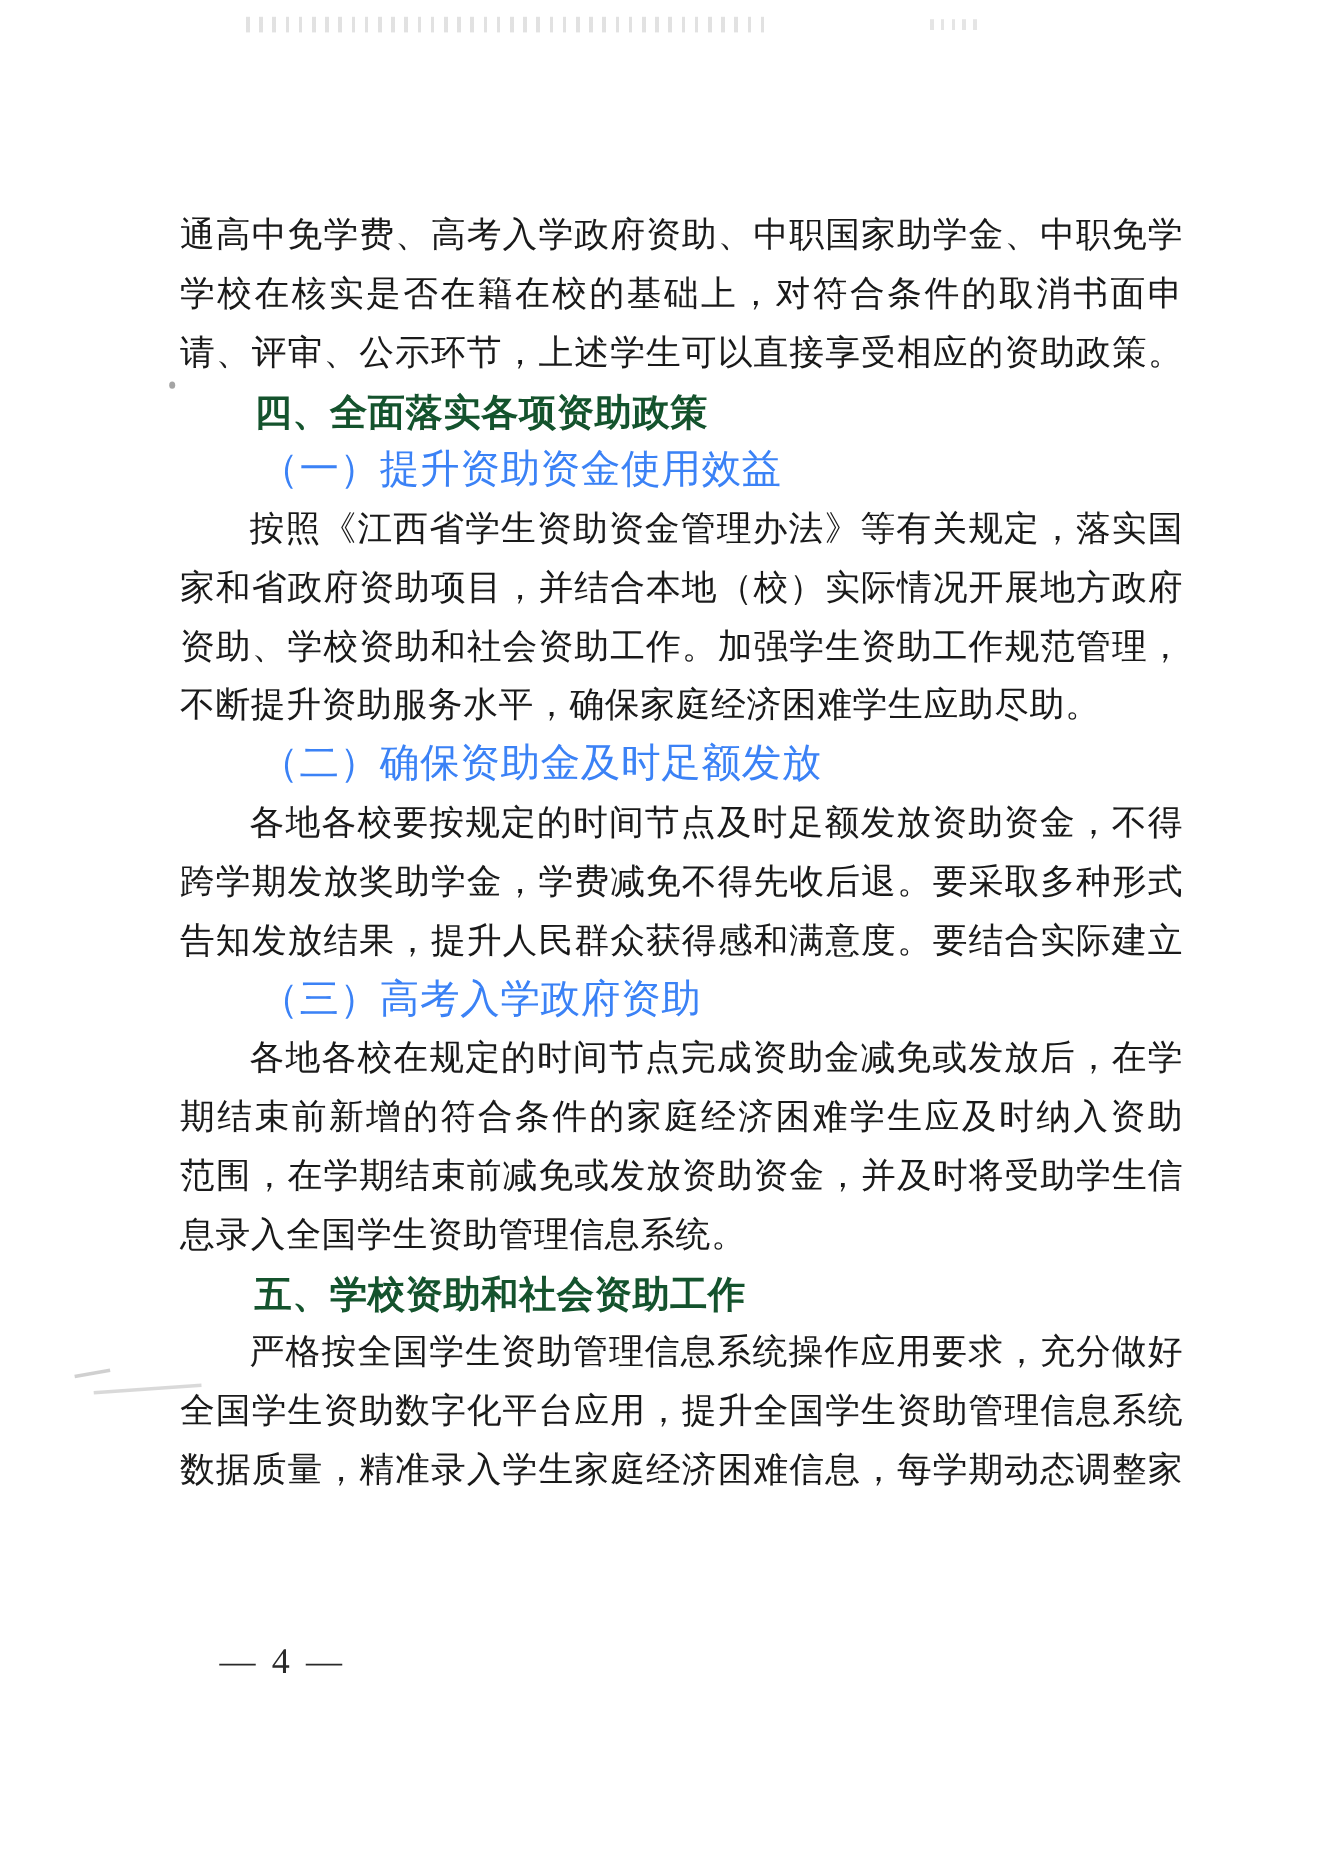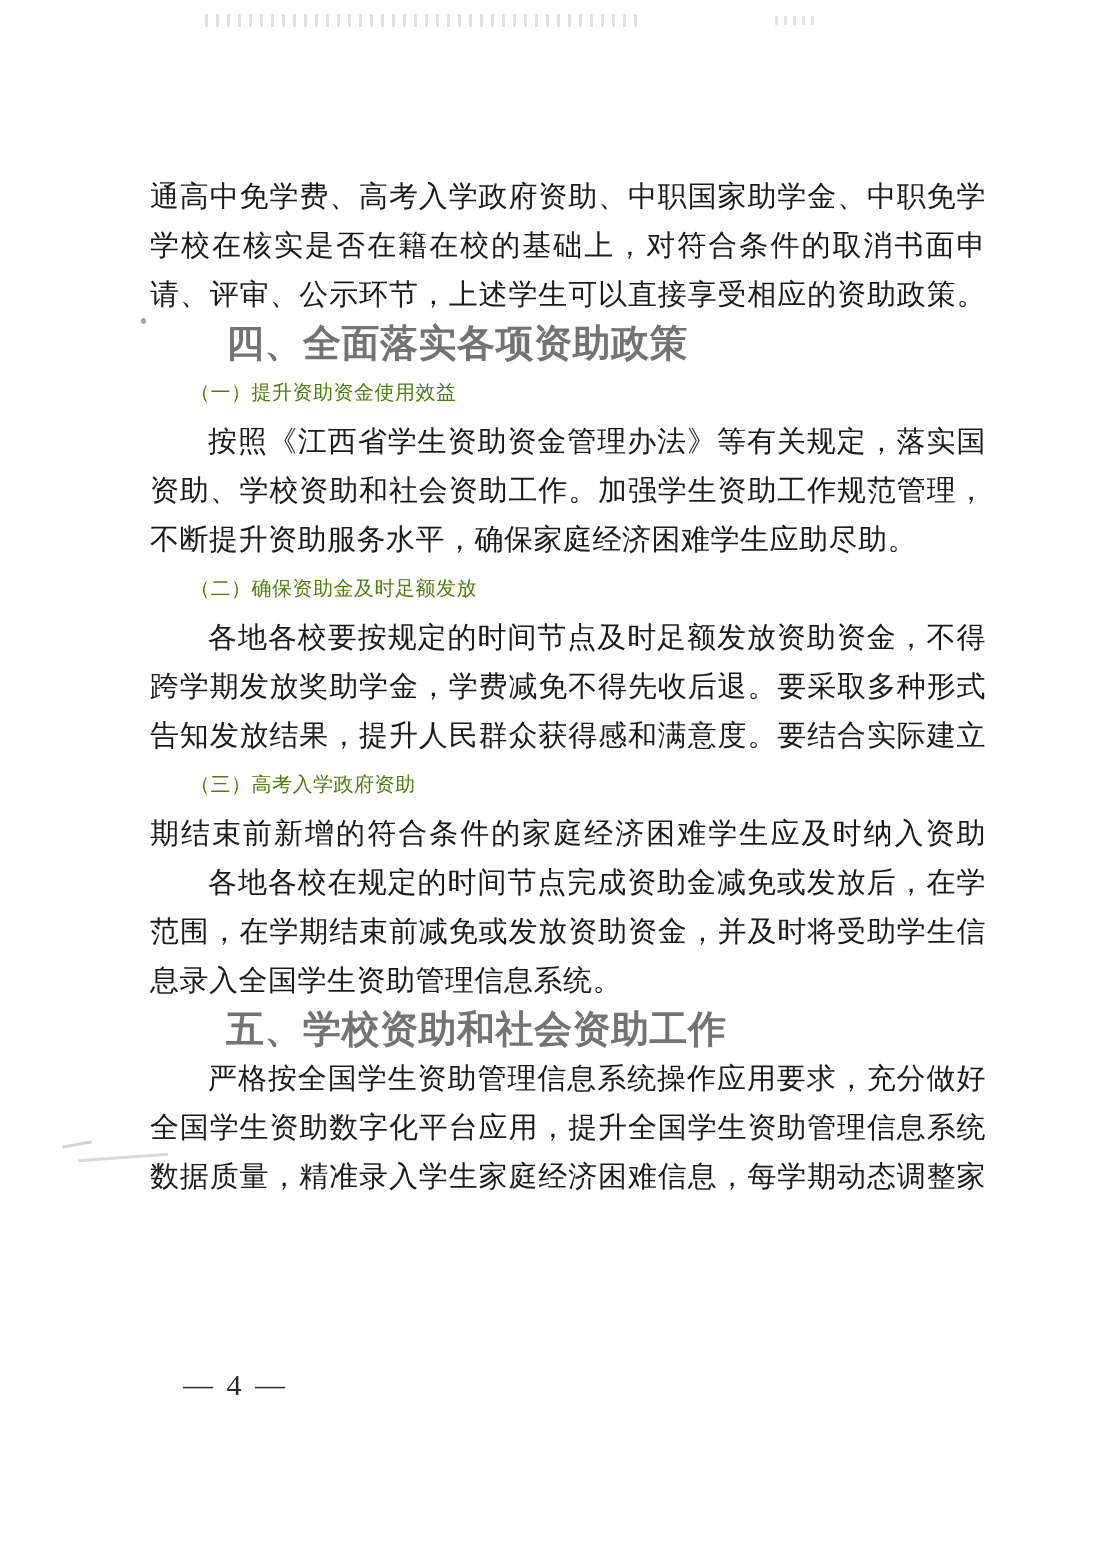--- a/index.html
+++ b/index.html
@@ -34,26 +34,26 @@
   }
   .fill {
     text-align-last: justify;
   }
   .ind {
     text-indent: 2em;
   }
   .h1 {
     font-family: "Liberation Sans", sans-serif;
     font-weight: 700;
-    font-size: 38px;
-    color: #737373;
+    font-size: 31px;
+    color: #14532d;
   }
   .h2 {
-    font-size: 20px;
-    color: #4d7c0f;
+    font-size: 33px;
+    color: #3b82f6;
   }
   .footer {
     position: absolute;
     left: 183px;
     top: 1368px;
     font-size: 30px;
     letter-spacing: 3px;
     color: #2a2a2a;
     white-space: nowrap;
   }
@@ -117,29 +117,30 @@
   <div class="noise-left-a"></div>
   <div class="noise-left-b"></div>
 
   <div class="content">
     <div class="line fill">通高中免学费、高考入学政府资助、中职国家助学金、中职免学</div>
     <div class="line fill">学校在核实是否在籍在校的基础上，对符合条件的取消书面申</div>
     <div class="line fill">请、评审、公示环节，上述学生可以直接享受相应的资助政策。</div>
     <div class="line h1 ind">四、全面落实各项资助政策</div>
     <div class="line h2 ind">（一）提升资助资金使用效益</div>
     <div class="line fill ind">按照《江西省学生资助资金管理办法》等有关规定，落实国</div>
+    <div class="line fill">家和省政府资助项目，并结合本地（校）实际情况开展地方政府</div>
     <div class="line fill">资助、学校资助和社会资助工作。加强学生资助工作规范管理，</div>
     <div class="line">不断提升资助服务水平，确保家庭经济困难学生应助尽助。</div>
     <div class="line h2 ind">（二）确保资助金及时足额发放</div>
     <div class="line fill ind">各地各校要按规定的时间节点及时足额发放资助资金，不得</div>
     <div class="line fill">跨学期发放奖助学金，学费减免不得先收后退。要采取多种形式</div>
     <div class="line fill">告知发放结果，提升人民群众获得感和满意度。要结合实际建立</div>
     <div class="line h2 ind">（三）高考入学政府资助</div>
+    <div class="line fill ind">各地各校在规定的时间节点完成资助金减免或发放后，在学</div>
     <div class="line fill">期结束前新增的符合条件的家庭经济困难学生应及时纳入资助</div>
-    <div class="line fill ind">各地各校在规定的时间节点完成资助金减免或发放后，在学</div>
     <div class="line fill">范围，在学期结束前减免或发放资助资金，并及时将受助学生信</div>
     <div class="line">息录入全国学生资助管理信息系统。</div>
     <div class="line h1 ind">五、学校资助和社会资助工作</div>
     <div class="line fill ind">严格按全国学生资助管理信息系统操作应用要求，充分做好</div>
     <div class="line fill">全国学生资助数字化平台应用，提升全国学生资助管理信息系统</div>
     <div class="line fill">数据质量，精准录入学生家庭经济困难信息，每学期动态调整家</div>
   </div>
 
   <div class="footer">— 4 —</div>
 

